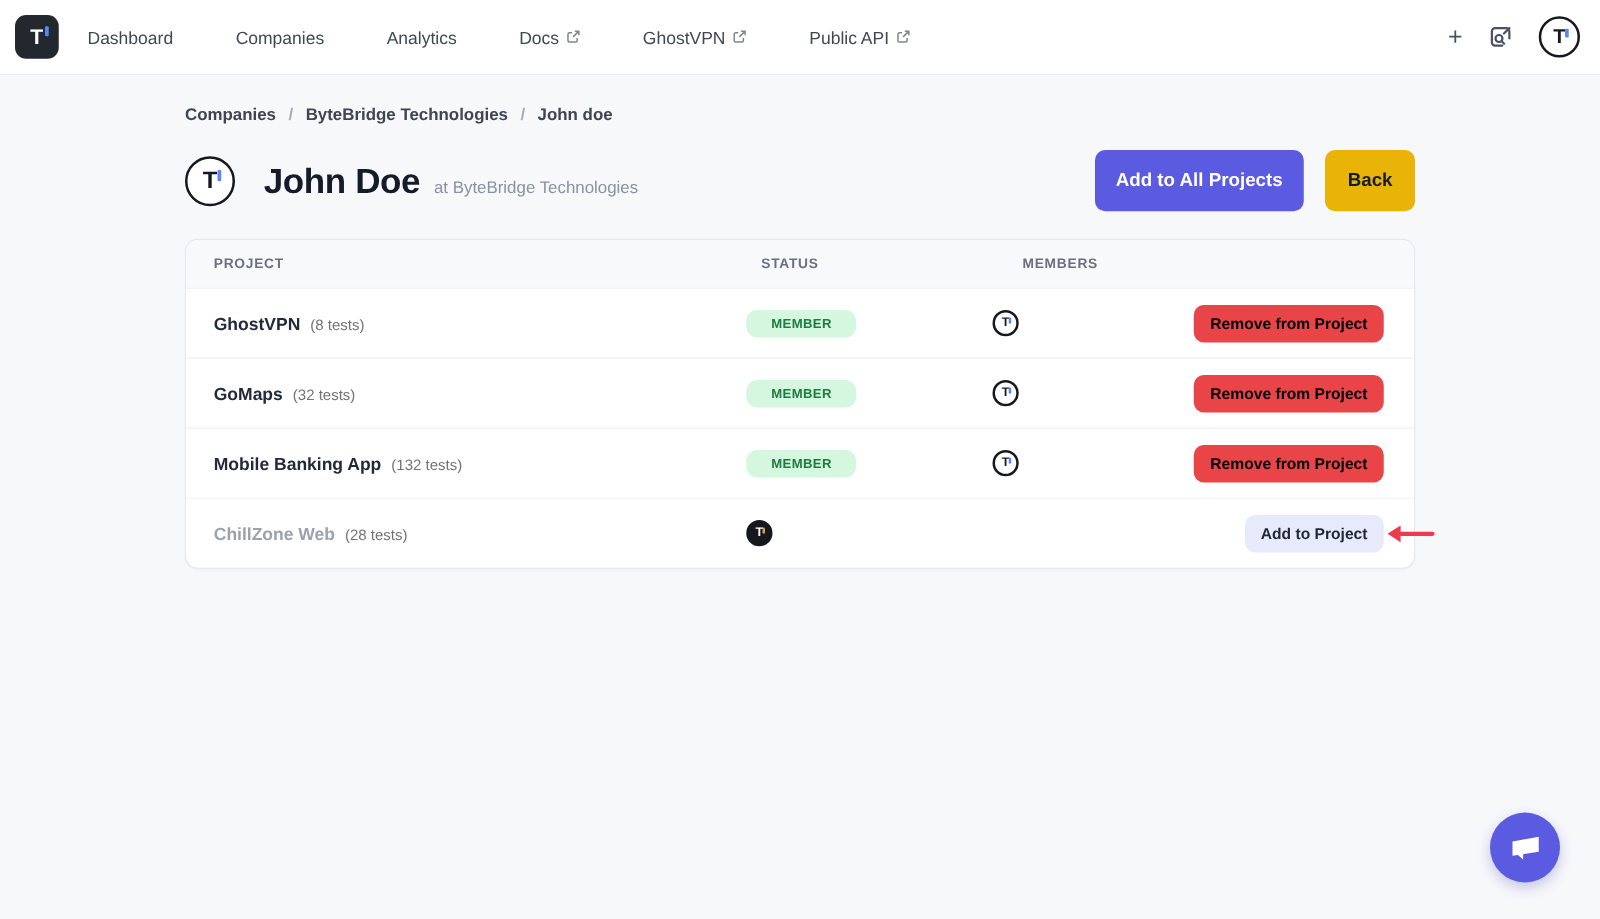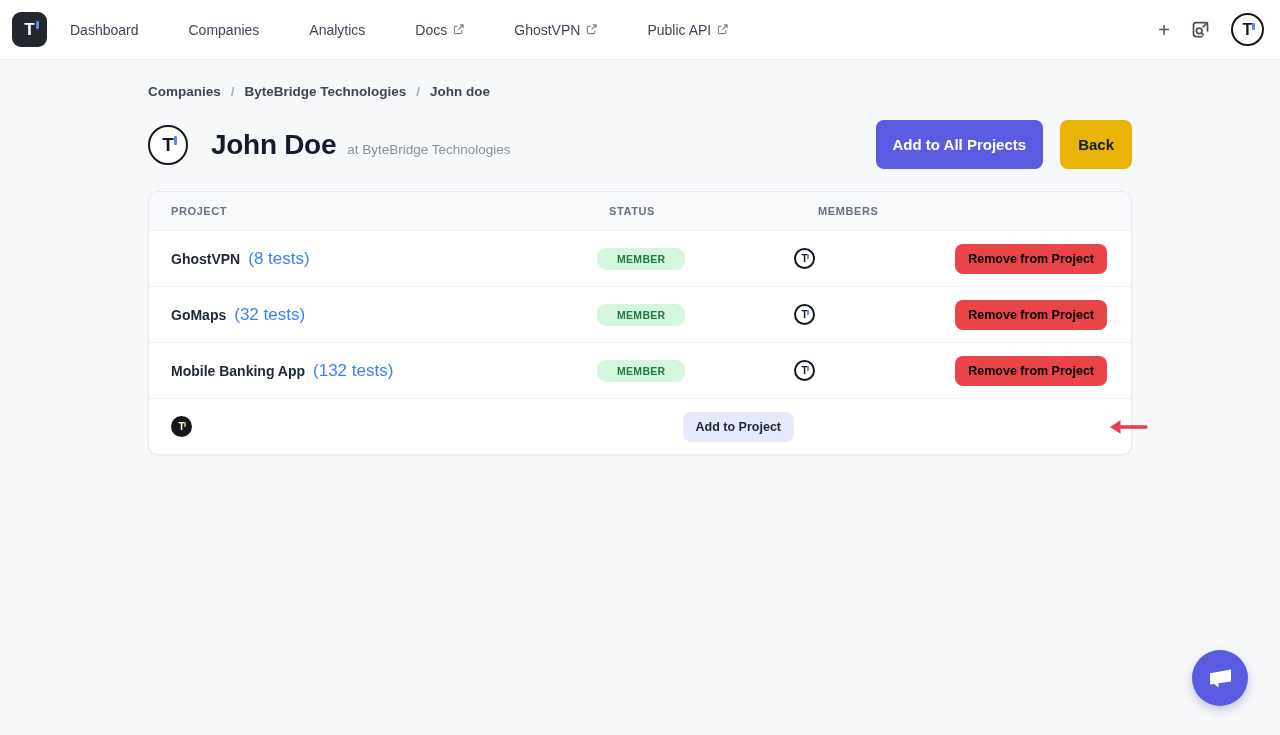--- a/index.html
+++ b/index.html
@@ -75,21 +75,21 @@
   .thead {
     height:38px; background:#f8f9fb; border-radius:10px 10px 0 0;
     font-size:11px; font-weight:700; letter-spacing:.6px; color:#69707e;
     text-transform:uppercase;
     gap:12px;
   }
   .trow { height:56px; background:#fff; border-top:1px solid #edeff3; position:relative; }
   .trow:last-child { border-radius:0 0 10px 10px; }
   .proj-cell { display:flex; align-items:baseline; gap:8px; }
   .proj-name { font-size:14px; font-weight:700; color:#222a3a; }
-  .proj-tests { font-size:17px; color:#3b82f6; }
+  .proj-tests { font-size:12px; color:#737373; }
   .muted .proj-name { color:#9ba1ad; font-weight:600; }
   .badge {
     display:inline-block; justify-self:start;
     background:#d5f6df; color:#1d7c3f; font-size:10.5px; font-weight:700;
     letter-spacing:.3px; padding:5px 20px; border-radius:9px; text-transform:uppercase;
   }
   .avatar-member { width:21px; height:21px; border-width:2px; }
   .avatar-member .tletter { font-size:10px; }
   .avatar-member .tick { position:absolute; width:2px; height:5px; top:4px; right:4px; }
   .avatar-dark { background:#15181d; }
@@ -269,20 +269,24 @@
               <span class="tick"></span>
             </div>
           </div>
           <div class="action-cell">
             <button class="btn btn-row btn-danger">Remove from Project</button>
           </div>
 
         </div>
 
         <div class="trow muted">
+          <div class="proj-cell">
+            <span class="proj-name">ChillZone Web</span>
+            <span class="proj-tests">(28 tests)</span>
+          </div>
 
           <div>
             <div class="avatar avatar-member avatar-dark">
               <span class="tletter">T</span>
               <span class="tick"></span>
             </div>
           </div>
           <div class="action-cell">
             <button class="btn btn-row btn-soft">Add to Project</button>
           </div>

